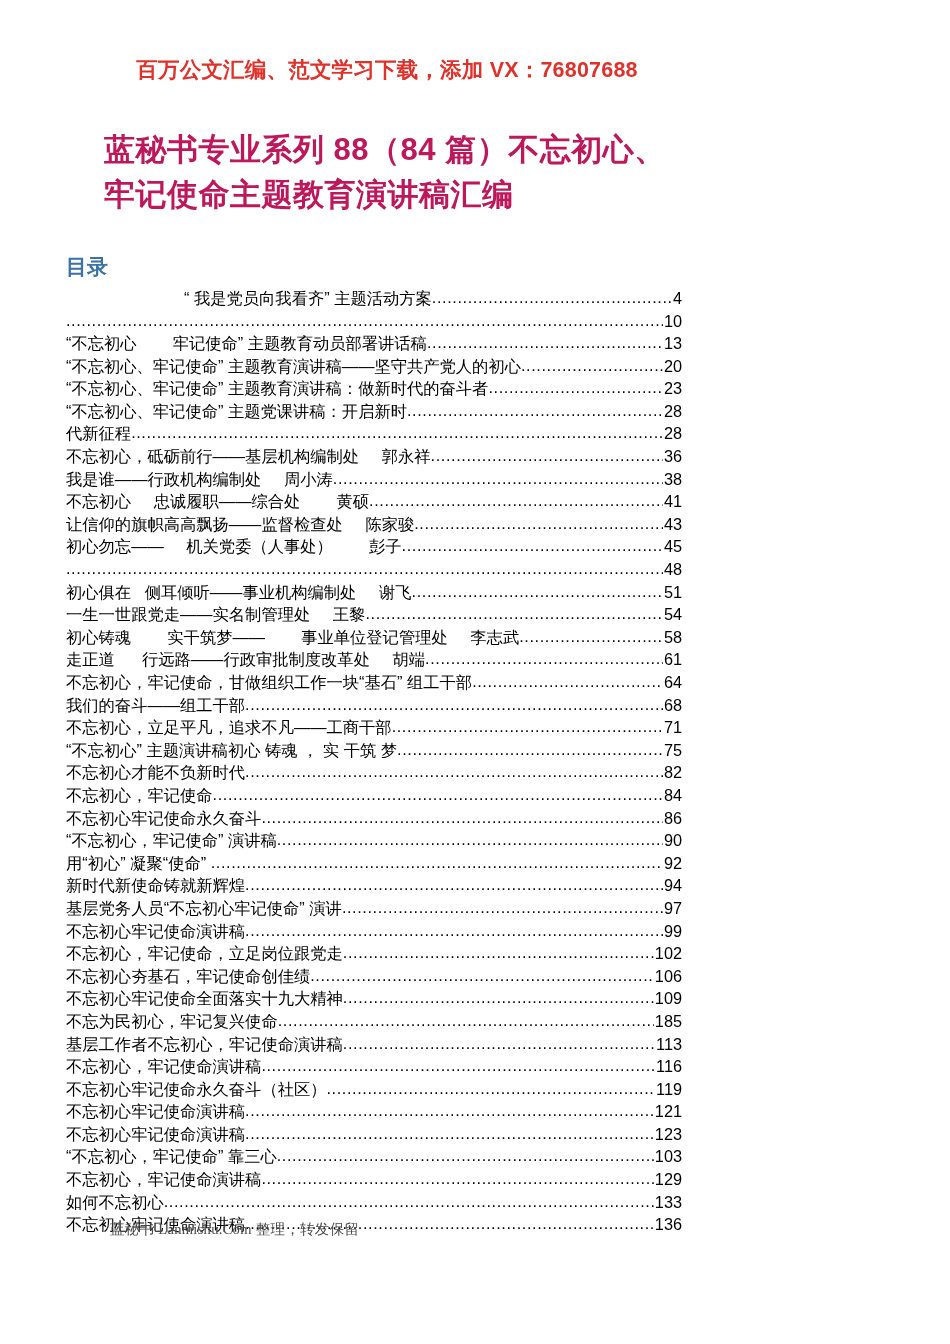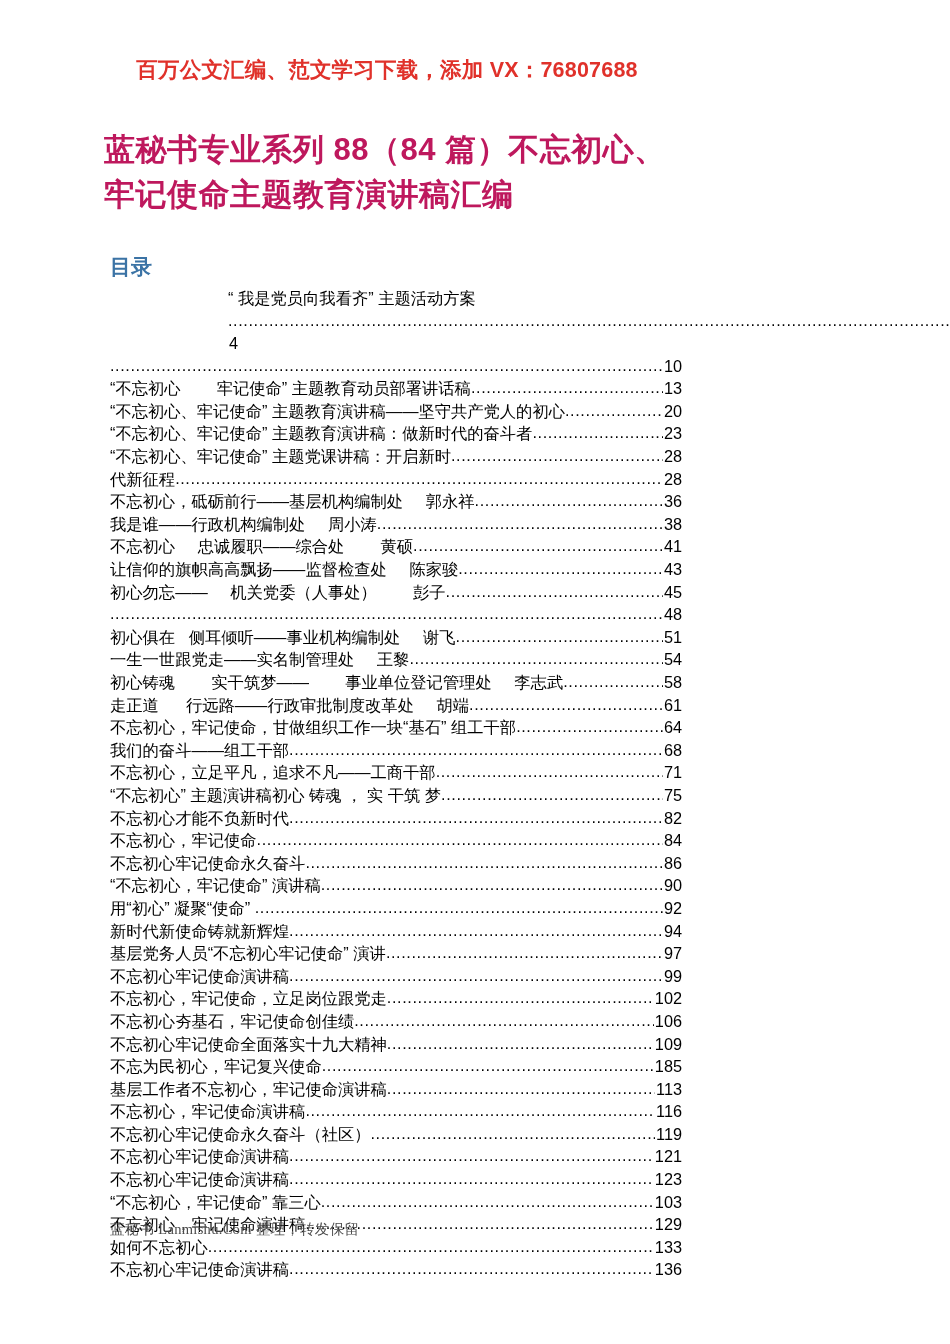--- a/index.html
+++ b/index.html
@@ -43,21 +43,21 @@
     font-weight: bold;
     line-height: 1.45;
     margin: 0;
     padding: 44px 104px 0 104px;
     letter-spacing: 0.5px;
     color: #be185d;
   }
 
   
   .toc-wrap {
-    padding: 36px 92px 0 110px;
+    padding: 36px 92px 0 66px;
   }
   .toc-heading {
     color: #3B73A5;
     font-size: 21px;
     font-weight: bold;
     margin: 0 0 7px 0;
     line-height: 1.25;
   }
 
   .toc-list {
@@ -68,21 +68,20 @@
   .toc-item {
     display: flex;
     align-items: baseline;
     font-size: 16.3px;
     line-height: 22.6px;
     white-space: nowrap;
     color: #000;
   }
   .toc-item.indented {
     padding-left: 118px;
-    flex-direction: column;
   }
   .toc-title {
     flex: 0 0 auto;
     white-space: pre;
   }
   .toc-dots {
     flex: 1 1 auto;
     overflow: hidden;
     white-space: nowrap;
     margin: 0 0px 0 0px;

